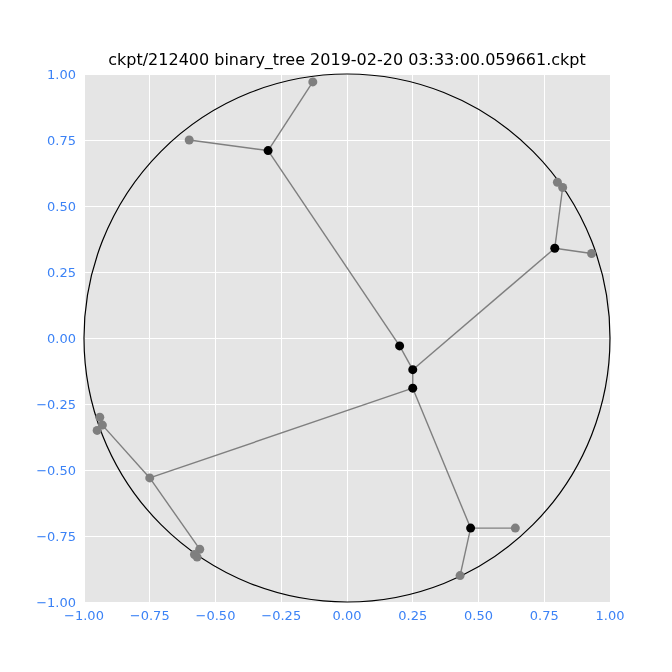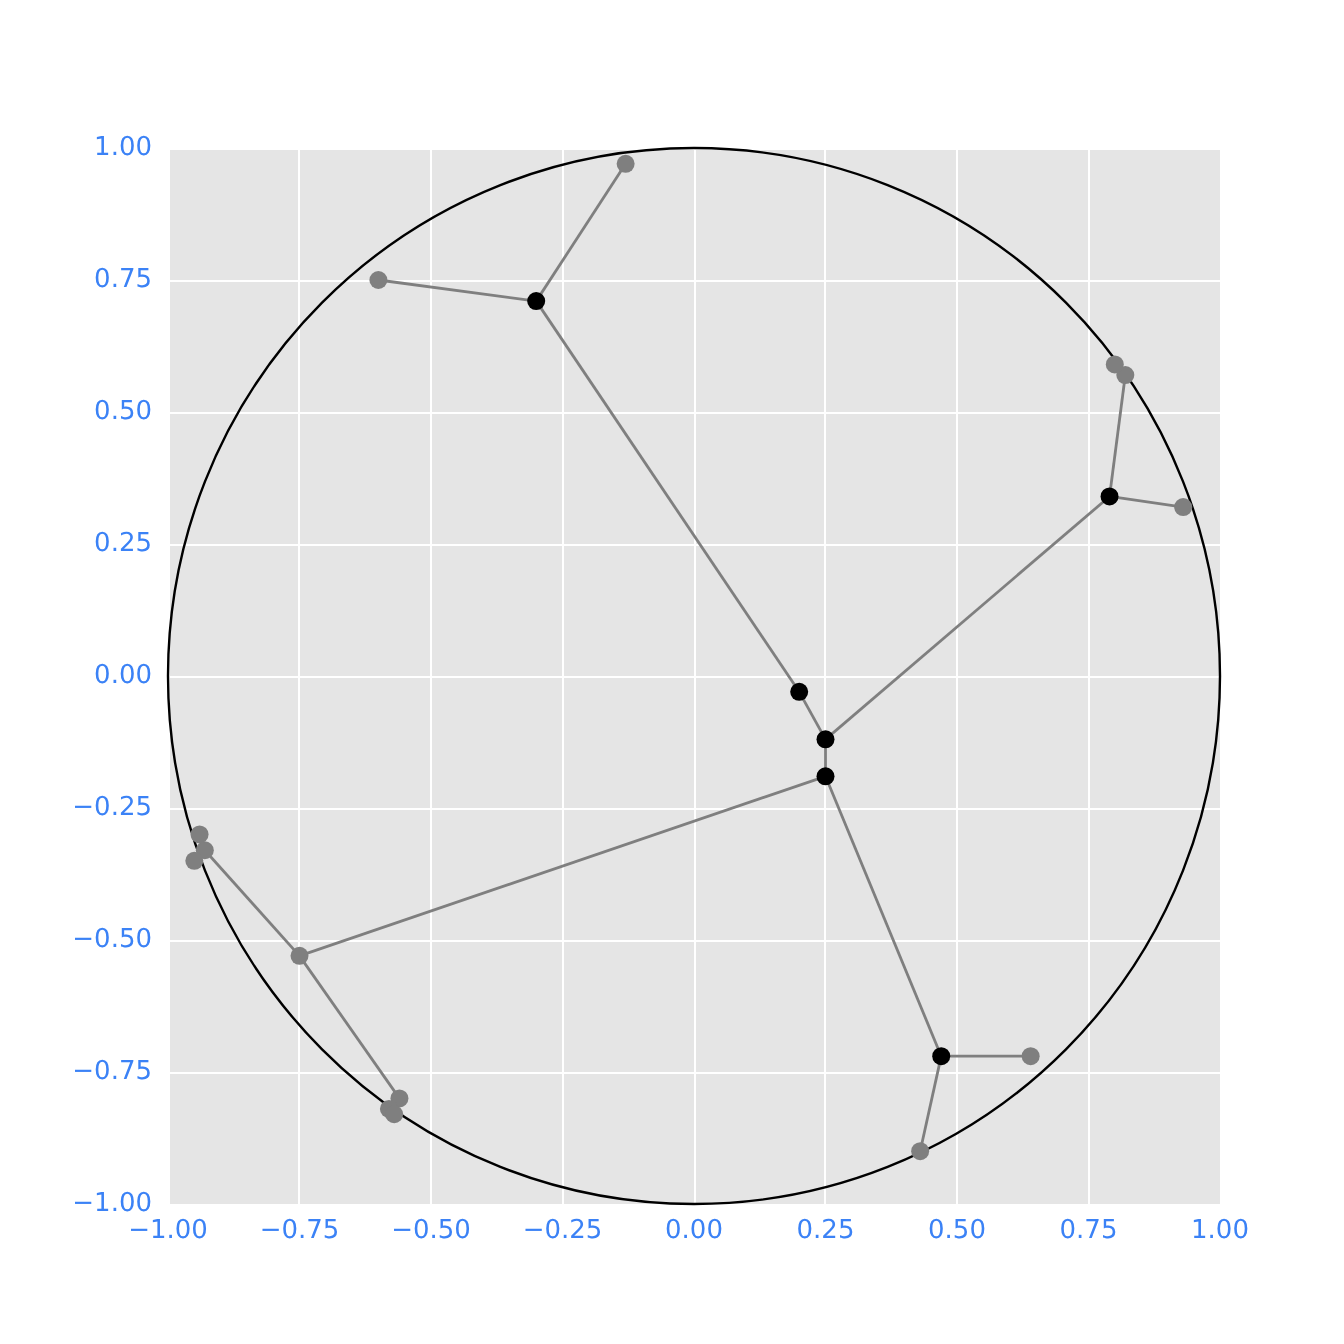--- a/index.html
+++ b/index.html
@@ -129,13 +129,14 @@
       <div class="ticklabel y" style="left: 76px; top: 602px;">−1.00</div>
       <div class="ticklabel y" style="left: 76px; top: 536px;">−0.75</div>
       <div class="ticklabel y" style="left: 76px; top: 470px;">−0.50</div>
       <div class="ticklabel y" style="left: 76px; top: 404px;">−0.25</div>
       <div class="ticklabel y" style="left: 76px; top: 338px;">0.00</div>
       <div class="ticklabel y" style="left: 76px; top: 272px;">0.25</div>
       <div class="ticklabel y" style="left: 76px; top: 206px;">0.50</div>
       <div class="ticklabel y" style="left: 76px; top: 140px;">0.75</div>
       <div class="ticklabel y" style="left: 76px; top: 74px;">1.00</div>
     </div>
+  <div class="title" style="top: 50px; left: 347px;">ckpt/212400 binary_tree  2019-02-20 03:33:00.059661.ckpt</div>
 </div>
 
 </body></html>

